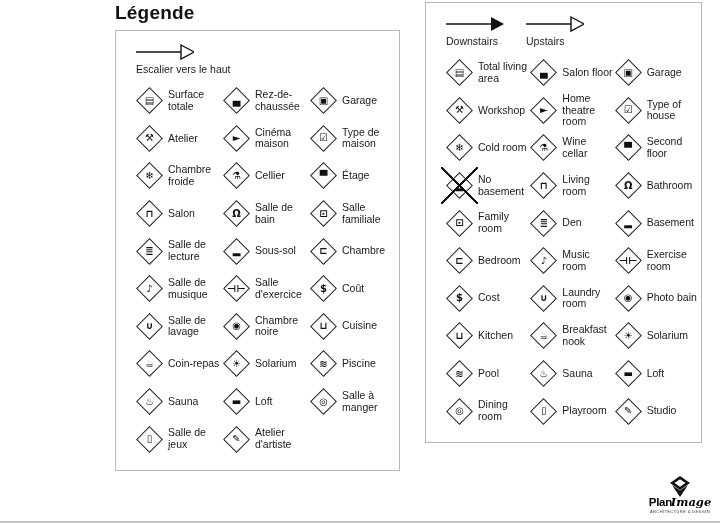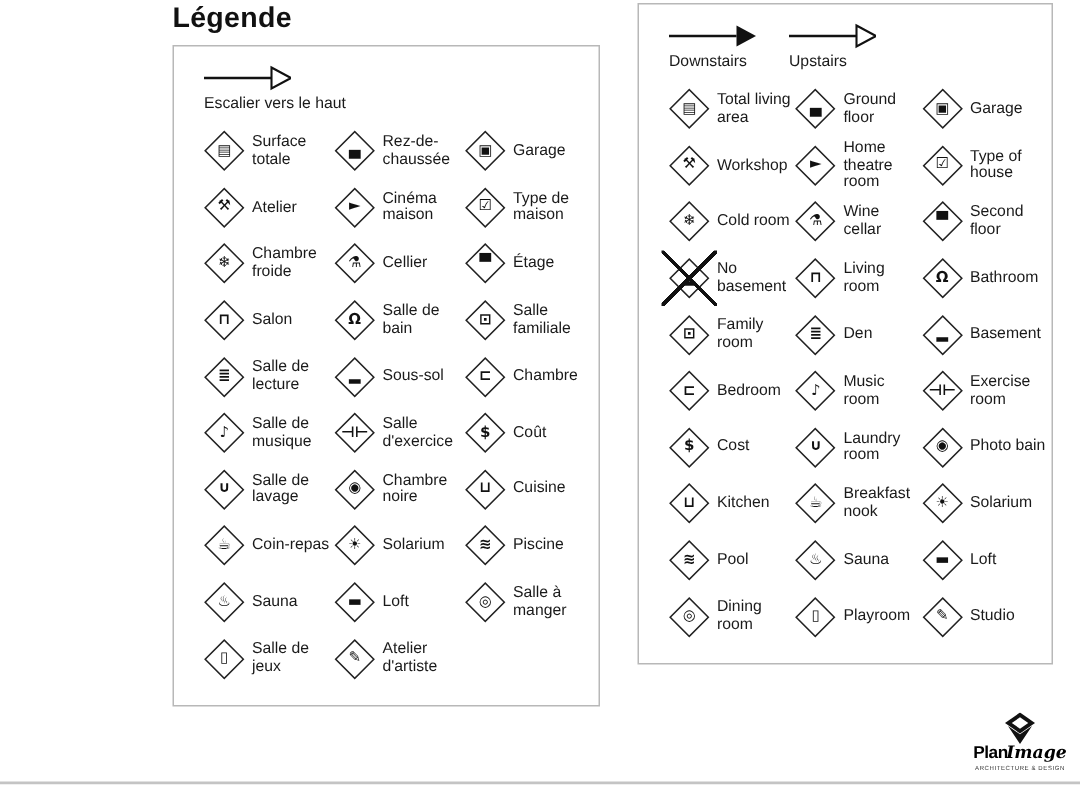--- a/index.html
+++ b/index.html
@@ -295,21 +295,21 @@
           <div class="item">
     <span class="diamond">
               <span class="glyph">▤</span>
             </span>
     <span class="label">Total living area</span>
   </div>
           <div class="item">
     <span class="diamond">
               <span class="glyph">▄</span>
             </span>
-    <span class="label">Ground floor</span>
+    <span class="label">Salon floor</span>
   </div>
           <div class="item">
     <span class="diamond">
               <span class="glyph">▣</span>
             </span>
     <span class="label">Garage</span>
   </div>
           <div class="item">
     <span class="diamond">
               <span class="glyph">⚒</span>

